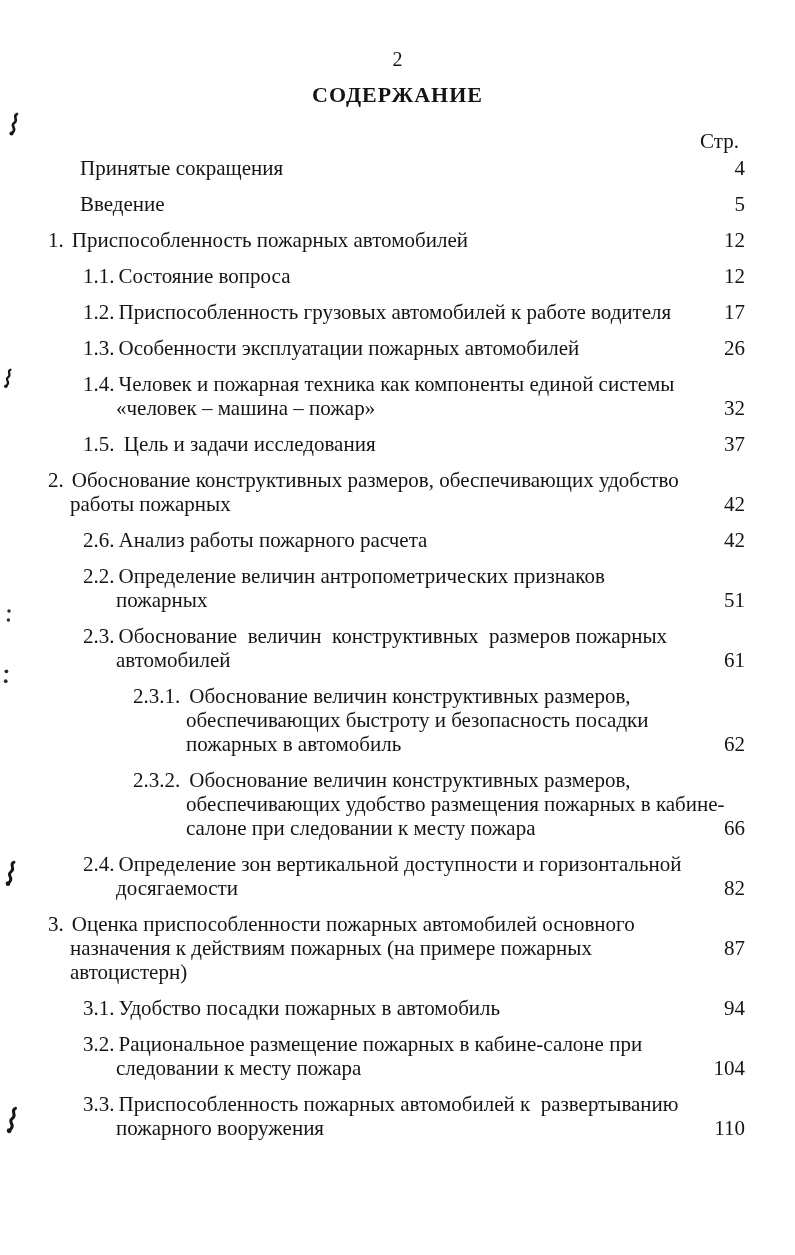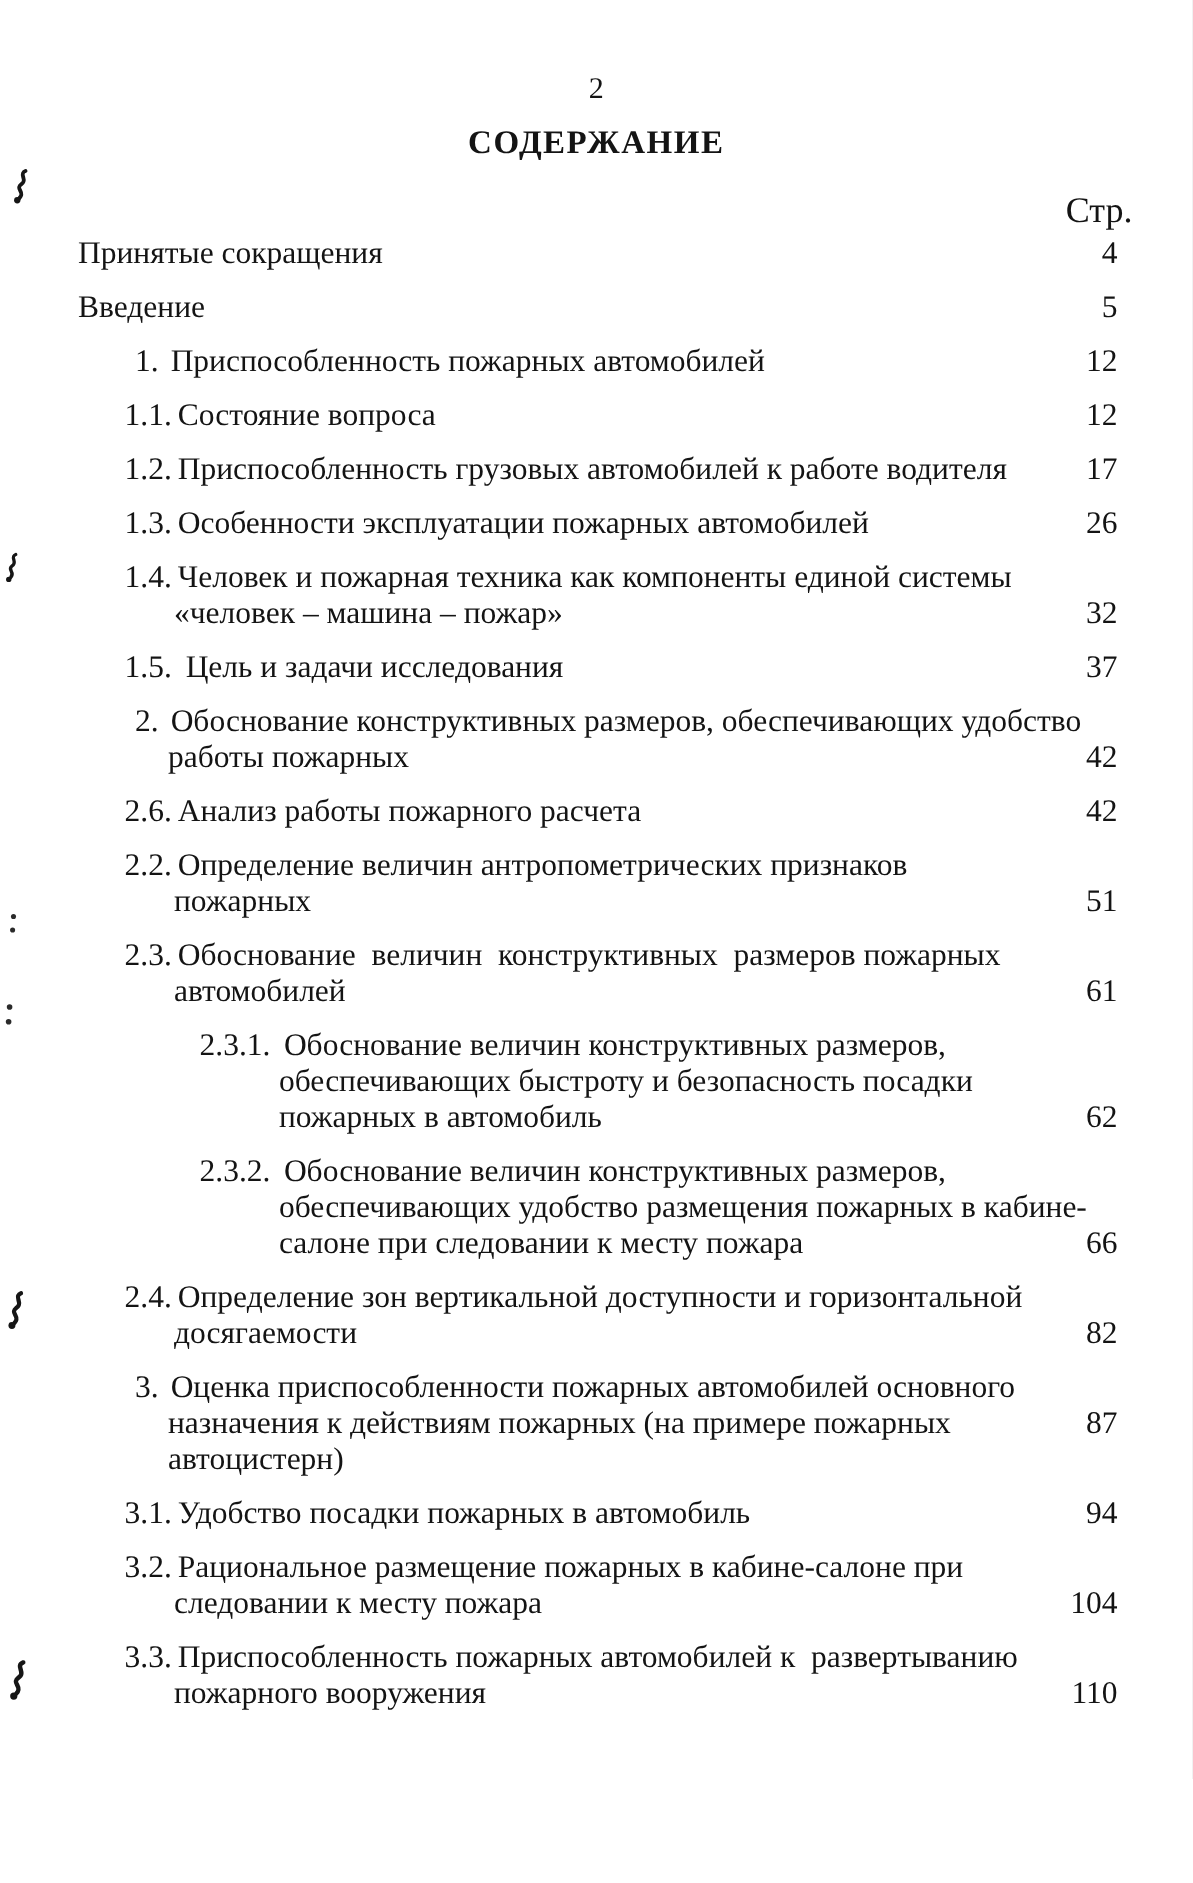--- a/index.html
+++ b/index.html
@@ -15,34 +15,34 @@
   .hdr-pagenum{
     position:absolute;top:47px;left:0;width:100%;
     text-align:center;font-size:20px;line-height:24px;
   }
   .doc-title{
     position:absolute;top:82px;left:0;width:100%;
     text-align:center;font-weight:bold;font-size:22px;line-height:26px;
     letter-spacing:1px;
   }
   .col-header{
-    position:absolute;top:129px;right:40px;
-    font-size:24px;line-height:24px;
+    position:absolute;top:129px;right:56px;
+    font-size:21px;line-height:24px;
   }
   .toc{
     position:absolute;top:156px;left:0;width:795px;
   }
   .entry{
     position:relative;
     font-size:21px;line-height:24px;
     white-space:pre;
     margin-bottom:12px;
   }
-  .lvl0{padding-left:52px;}
-  .lvl1{padding-left:112px;text-indent:-22px;}
+  .lvl0{padding-left:80px;}
+  .lvl1{padding-left:70px;text-indent:-22px;}
   .lvl2{padding-left:116px;text-indent:-33px;}
   .lvl3{padding-left:186px;text-indent:-53px;}
   .lvl1 .num{padding-right:8px;}
   .lvl2 .num{padding-right:4px;}
   .lvl3 .num{padding-right:9px;}
   .pg{
     position:absolute;right:50px;bottom:0;
     text-indent:0;
   }
   .ink-mark{position:absolute;pointer-events:none;}

